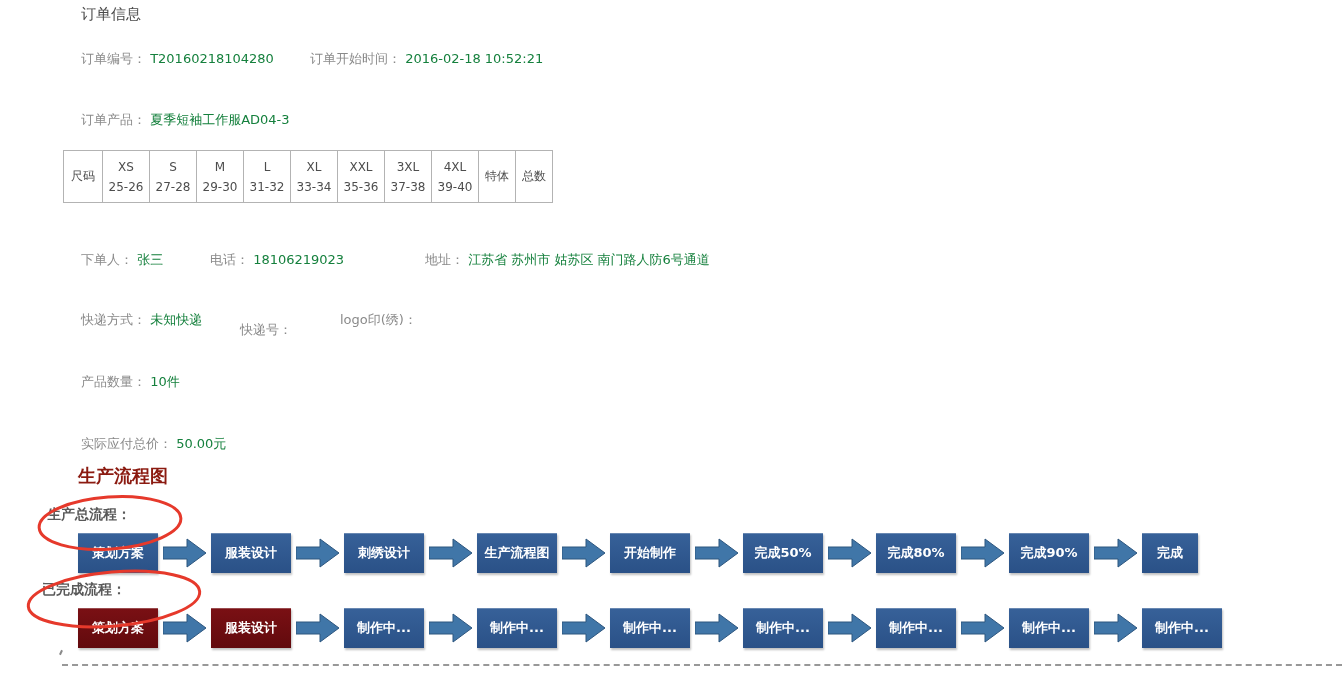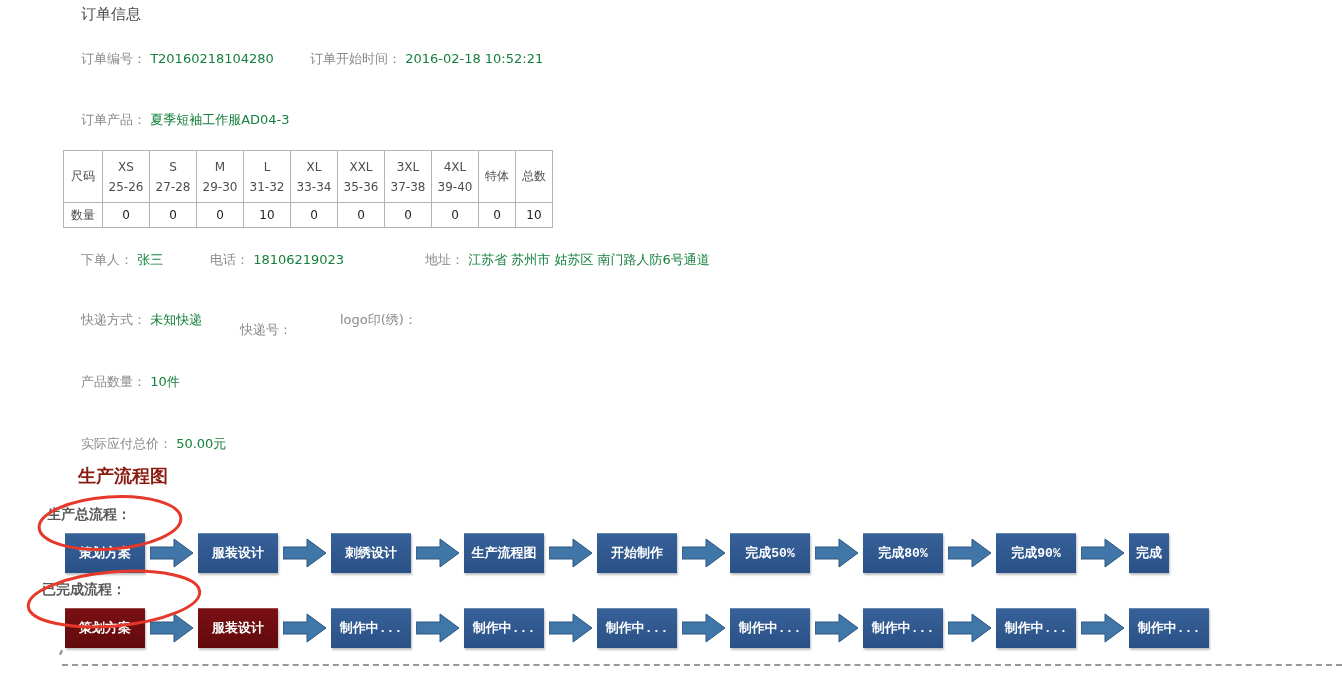--- a/index.html
+++ b/index.html
@@ -21,26 +21,26 @@
   .size-table .qty-cell{height:24px;color:#1f1f1f;}
   .size-table .rowhead{width:30px;color:#4d4d4d;}
   .size-table .c-size{width:38px;margin-left:30px;}
   .size-table .c-small{width:28px;}
   .two-line{display:flex;flex-direction:column;justify-content:center;align-items:center;height:51px;line-height:20px;}
 
   
   .flow-title{position:absolute;left:78px;top:464px;margin:0;font-size:18px;font-weight:bold;
               color:#8b1a10;font-family:"DejaVu Serif","Liberation Serif",serif;}
   .flow-label{position:absolute;font-size:14px;font-weight:bold;color:#595959;white-space:nowrap;}
-  .flow-row{position:absolute;left:65px;display:flex;align-items:center;font-family:Liberation Mono, monospace;}
+  .flow-row{position:absolute;left:78px;display:flex;align-items:center;}
   .fbox{width:80px;height:40px;flex:0 0 auto;display:flex;align-items:center;justify-content:center;
         background:linear-gradient(#376199,#2a5187);color:#fff;font-size:13px;font-weight:bold;
         box-shadow:inset 0 1px 0 rgba(255,255,255,.25),1px 2px 2px rgba(0,0,0,.25);white-space:nowrap;}
   .fbox.done{background:linear-gradient(#7a1014,#620a0d);}
-  .fbox.narrow{width:40px;}
+  .fbox.narrow{width:56px;}
   .conn{width:53px;flex:0 0 auto;display:flex;align-items:center;justify-content:center;}
   .conn svg{display:block;}
 
   .annotations{position:absolute;left:20px;top:488px;pointer-events:none;}
   .dashed-divider{position:absolute;left:62px;top:664px;width:1280px;border-top:2px dashed #989898;}
   .stray-mark{position:absolute;left:60px;top:650px;width:2px;height:5px;background:#8a8a8a;transform:rotate(25deg);}
 </style>
 </head>
 <body>
 
@@ -112,33 +112,20 @@
           </td>
       <td class="c-size">
             <div class="two-line">
               <span>4XL</span>
               <span>39-40</span>
             </div>
           </td>
       <td class="c-small hdr-cell">特体</td>
       <td class="c-small hdr-cell">总数</td>
     </tr>
-    <tr>
-      <td class="rowhead qty-cell">数量</td>
-      <td class="qty-cell">0</td>
-      <td class="qty-cell">0</td>
-      <td class="qty-cell">0</td>
-      <td class="qty-cell">10</td>
-      <td class="qty-cell">0</td>
-      <td class="qty-cell">0</td>
-      <td class="qty-cell">0</td>
-      <td class="qty-cell">0</td>
-      <td class="qty-cell">0</td>
-      <td class="qty-cell">10</td>
-    </tr>
   </tbody>
     </table>
 
   <div class="info-line" style="top:251px;width:1200px;">
     <span class="seg" style="left:0;">
       <span class="lbl">下单人：</span>
       <span class="val">张三</span>
     </span>
     <span class="seg" style="left:129px;">
       <span class="lbl">电话：</span>

